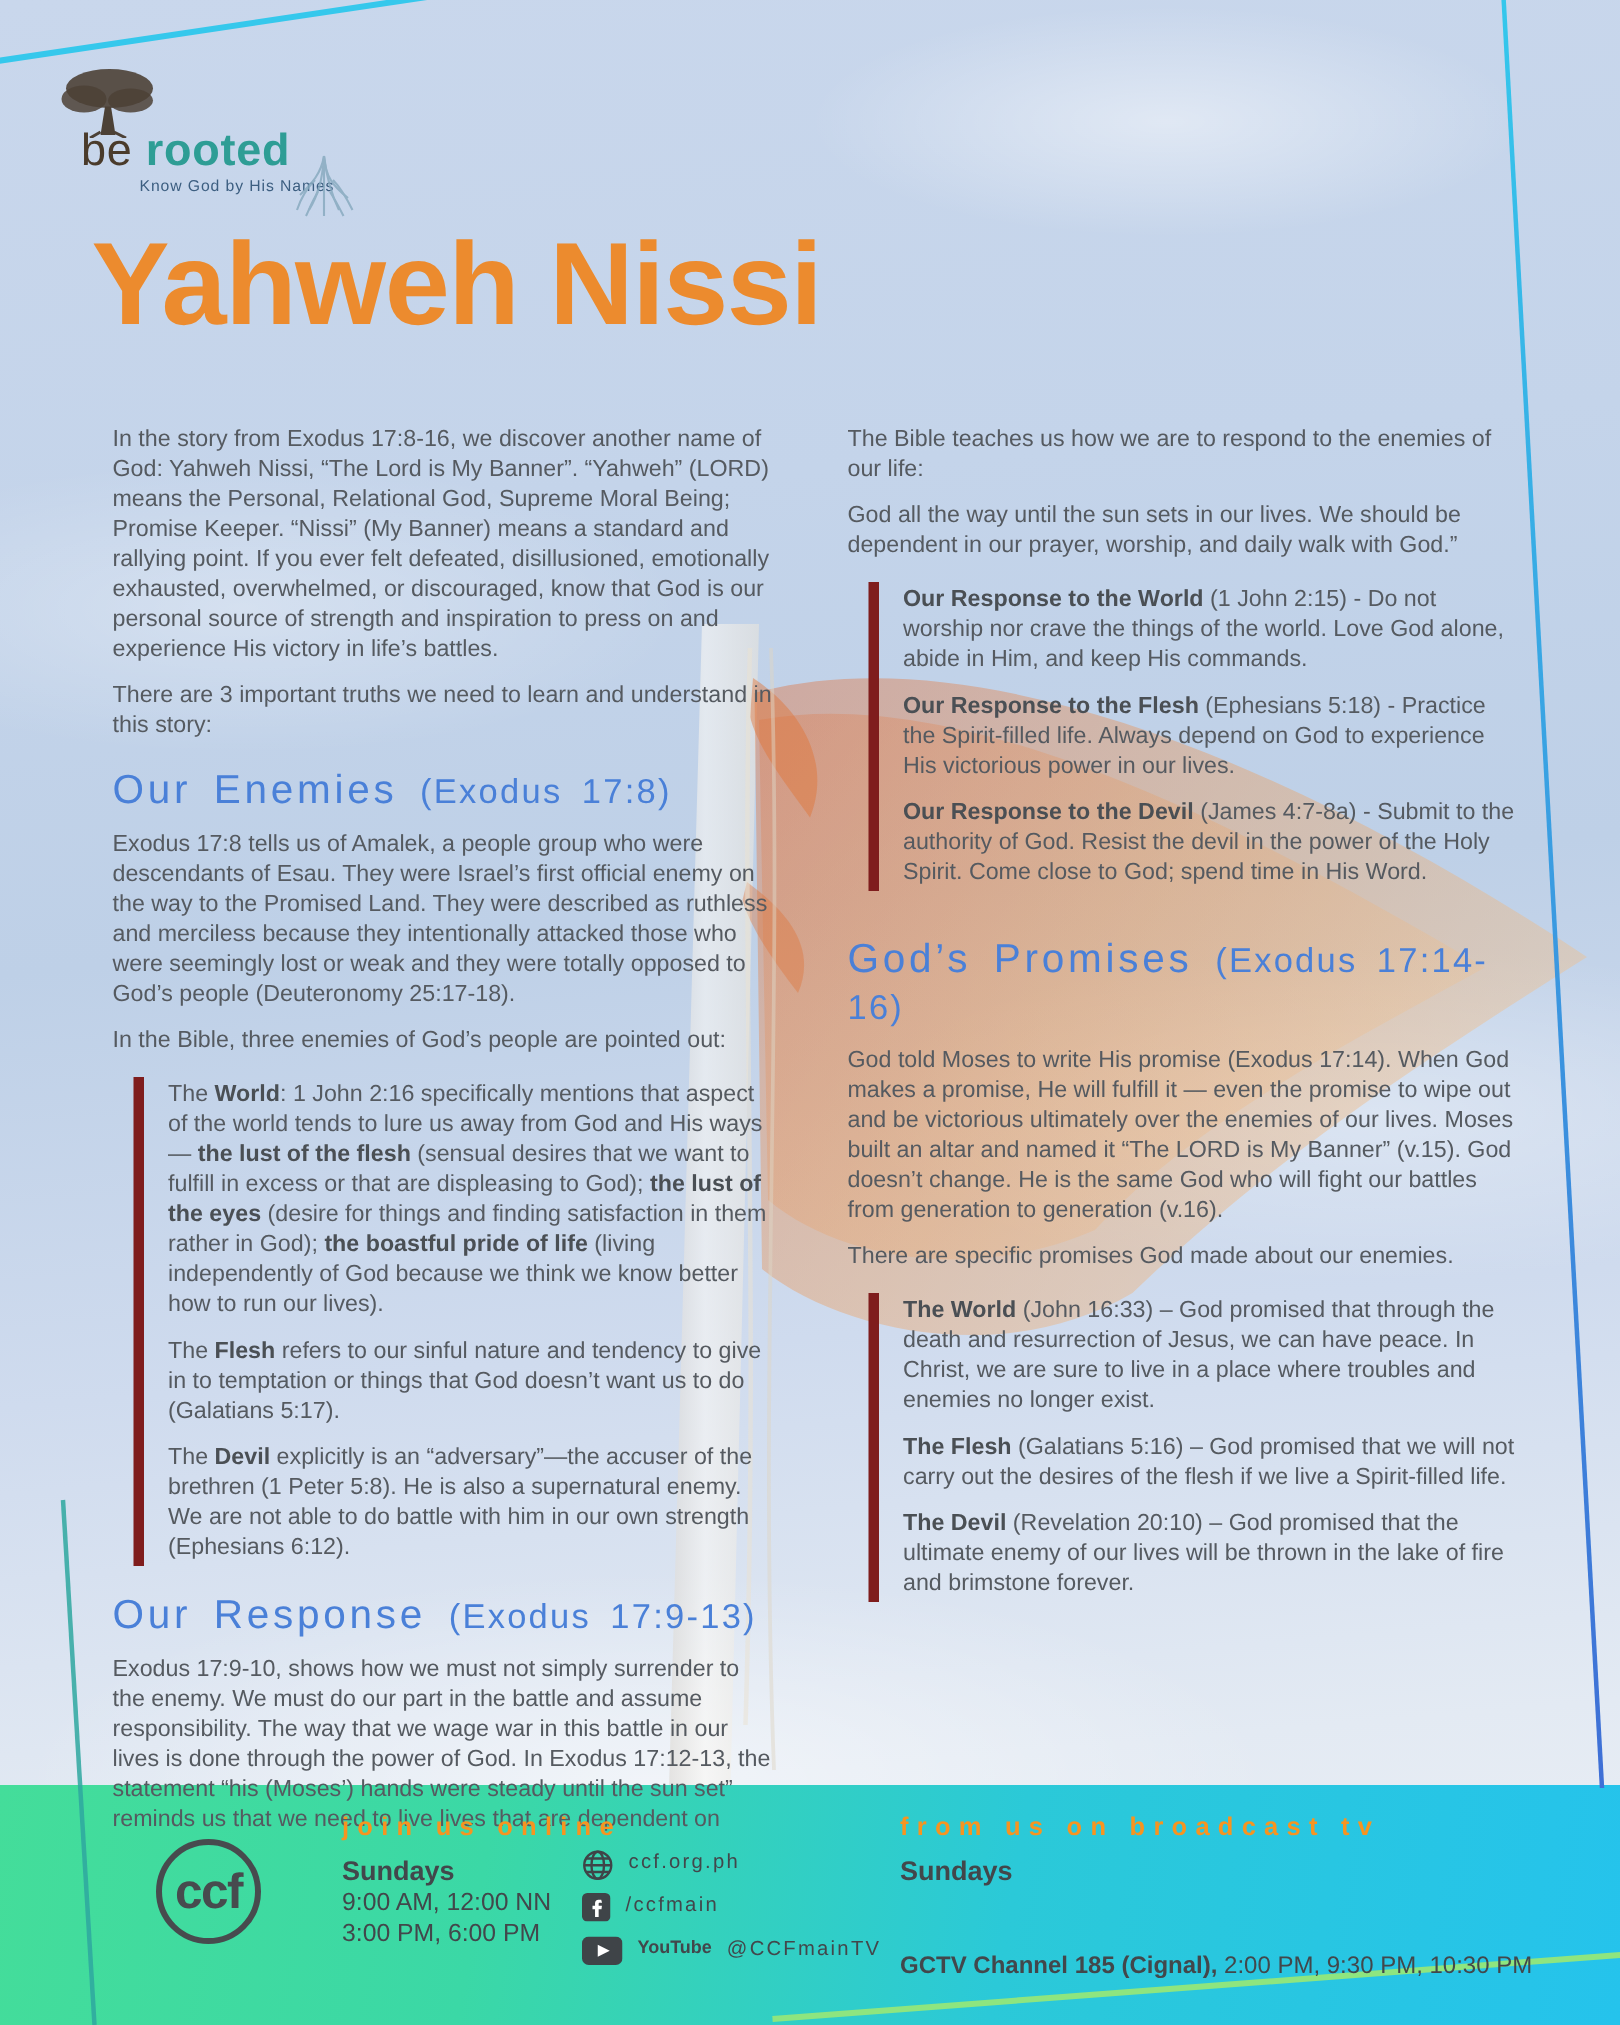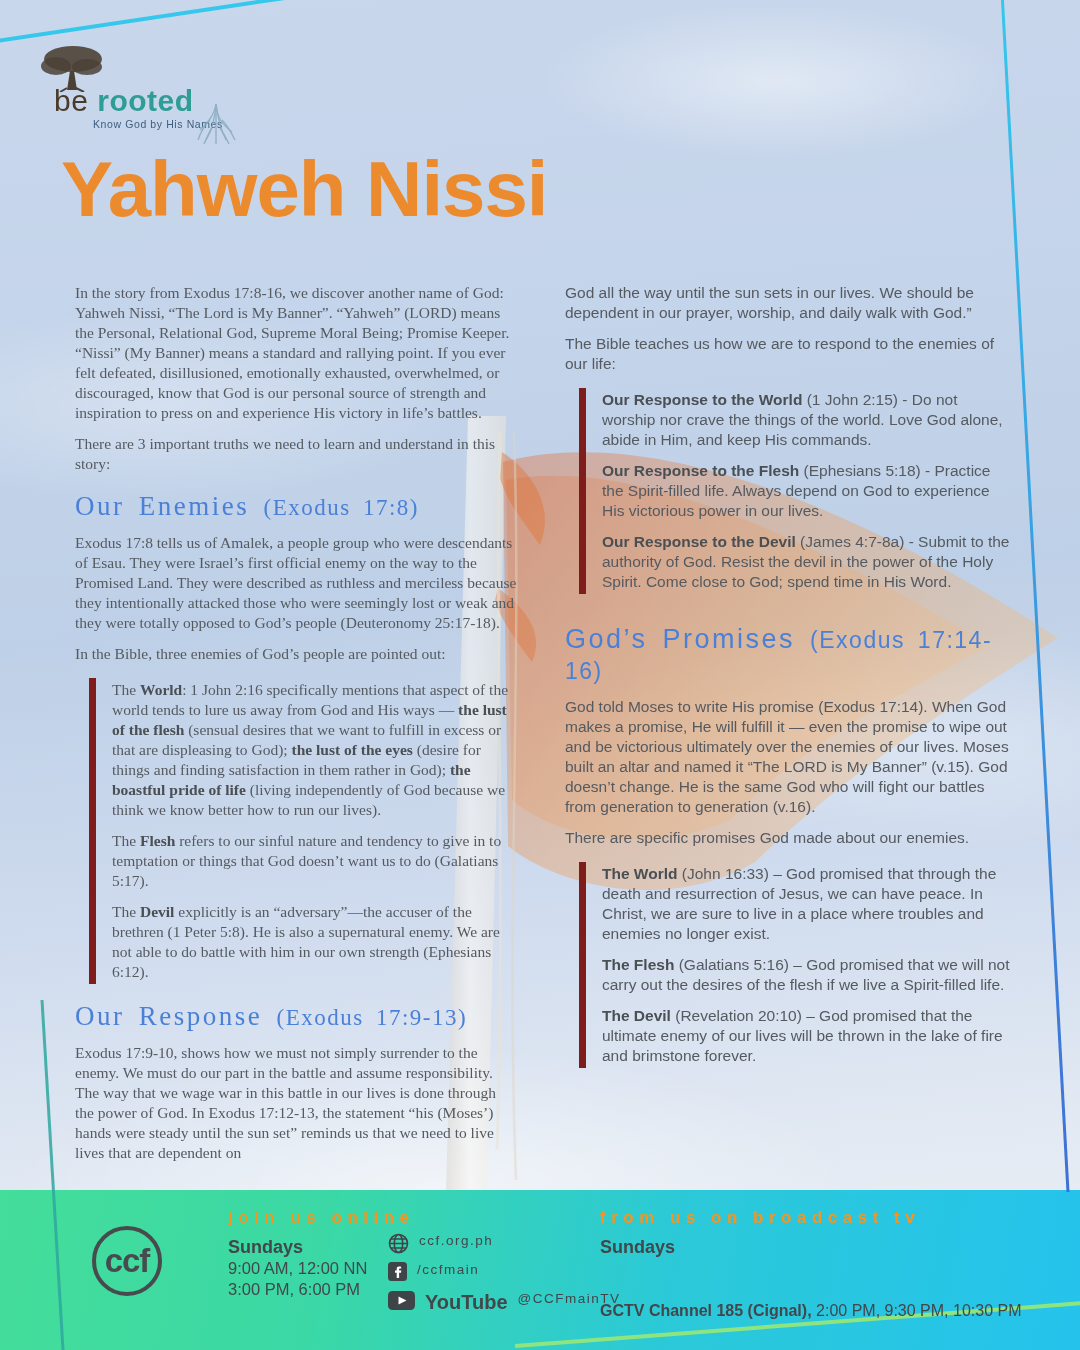--- a/index.html
+++ b/index.html
@@ -23,43 +23,43 @@
   .logo-word .rooted{color:#2e9d95;font-weight:bold;}
   .logo-tagline{position:absolute;left:53px;top:74px;font-size:10.5px;color:#3c5e80;letter-spacing:.6px;}
   .logo-roots{position:absolute;left:150px;top:58px;}
   .title{position:absolute;left:61px;top:150px;z-index:10;font-size:78px;font-weight:bold;
          color:#ec8b2e;letter-spacing:-1px;line-height:1;}
   .subtitle{position:absolute;left:80px;top:240px;z-index:10;font-size:24px;font-weight:bold;
             color:#2a4a80;letter-spacing:6.5px;}
   
   .col{position:absolute;top:283px;z-index:10;font-size:15.5px;line-height:20px;}
   .col b{font-weight:bold;color:#4a4f54;}
-  .col-left{left:75px;width:442px;font-family:Liberation Serif, serif;}
+  .col-left{left:75px;width:442px;}
   .col-right{left:565px;width:448px;}
   .p{margin:0 0 11px 0;}
   .sec-h{font-size:27px;color:#4a80d8;letter-spacing:2.5px;word-spacing:5px;
          margin:17px 0 11px 0;font-weight:normal;line-height:1.15;}
   .sec-ref{font-size:23px;letter-spacing:1.5px;}
   .quote-group{border-left:7px solid #7f1d1d;padding:2px 0 2px 16px;margin:14px 0 15px 14px;}
   .quote-group .p:last-child{margin-bottom:0;}
   
   .footer{position:absolute;left:0;top:1190px;width:1080px;height:160px;z-index:2;
     background:linear-gradient(100deg,#44dd9a 0%,#3bd8a6 30%,#2bc9d8 62%,#25c3ec 100%);}
   .footer-content{position:absolute;left:0;top:1190px;width:1080px;height:160px;z-index:10;color:#42474b;}
-  .ccf-badge{position:absolute;left:92px;top:36px;width:62px;height:62px;border:4px solid #474b4e;
+  .ccf-badge{position:absolute;left:104px;top:36px;width:62px;height:62px;border:4px solid #474b4e;
              border-radius:50%;display:flex;align-items:center;justify-content:center;
              font-size:33px;font-weight:bold;color:#474b4e;letter-spacing:-1px;}
   .f-label{font-size:17px;font-weight:bold;color:#f79420;letter-spacing:5.5px;}
   .f-day{font-size:18px;font-weight:bold;margin-top:9px;}
   .f-time{font-size:16.5px;line-height:21px;}
   .online-block{position:absolute;left:228px;top:18px;}
   .links-block{position:absolute;left:388px;top:43px;}
   .link-row{display:flex;gap:10px;margin-bottom:8px;height:21px;}
   .link-text{font-size:13.5px;letter-spacing:1.5px;}
-  .yt-word{font-size:20px;font-weight:bold;letter-spacing:0;}
+  .yt-word{font-size:12px;font-weight:bold;letter-spacing:0;}
   .broadcast-block{position:absolute;left:600px;top:18px;}
   .b-row{font-size:16px;line-height:20px;white-space:nowrap;margin-top:43px;}
   .b-row b{font-weight:bold;}
 </style>
 </head>
 <body>
 
 <div class="page">
   <div class="sky"></div>
 
@@ -127,22 +127,22 @@
     <div class="quote-group">
       <p class="p"><span>The </span><b>World</b><span>: 1 John 2:16 specifically mentions that aspect of the world tends to lure us away from God and His ways — </span><b>the lust of the flesh</b><span> (sensual desires that we want to fulfill in excess or that are displeasing to God); </span><b>the lust of the eyes</b><span> (desire for things and finding satisfaction in them rather in God); </span><b>the boastful pride of life</b><span> (living independently of God because we think we know better how to run our lives).</span></p>
       <p class="p"><span>The </span><b>Flesh</b><span> refers to our sinful nature and tendency to give in to temptation or things that God doesn’t want us to do (Galatians 5:17).</span></p>
       <p class="p"><span>The </span><b>Devil</b><span> explicitly is an “adversary”—the accuser of the brethren (1 Peter 5:8). He is also a supernatural enemy. We are not able to do battle with him in our own strength (Ephesians 6:12).</span></p>
     </div>
     <h2 class="sec-h"><span>Our Response</span> <span class="sec-ref">(Exodus 17:9-13)</span></h2>
     <p class="p">Exodus 17:9-10, shows how we must not simply surrender to the enemy. We must do our part in the battle and assume responsibility. The way that we wage war in this battle in our lives is done through the power of God. In Exodus 17:12-13, the statement “his (Moses’) hands were steady until the sun set” reminds us that we need to live lives that are dependent on</p>
   </div>
 
   <div class="col col-right">
+    <p class="p">The Bible teaches us how we are to respond to the enemies of our life:</p>
     <p class="p">God all the way until the sun sets in our lives. We should be dependent in our prayer, worship, and daily walk with God.”</p>
-    <p class="p">The Bible teaches us how we are to respond to the enemies of our life:</p>
     <div class="quote-group">
       <p class="p"><b>Our Response to the World</b><span> (1 John 2:15) - Do not worship nor crave the things of the world. Love God alone, abide in Him, and keep His commands.</span></p>
       <p class="p"><b>Our Response to the Flesh</b><span> (Ephesians 5:18) - Practice the Spirit-filled life. Always depend on God to experience His victorious power in our lives.</span></p>
       <p class="p"><b>Our Response to the Devil</b><span> (James 4:7-8a) - Submit to the authority of God. Resist the devil in the power of the Holy Spirit. Come close to God; spend time in His Word.</span></p>
     </div>
     <h2 class="sec-h" style="margin-top:30px;"><span>God’s Promises</span> <span class="sec-ref">(Exodus 17:14-16)</span></h2>
     <p class="p">God told Moses to write His promise (Exodus 17:14). When God makes a promise, He will fulfill it — even the promise to wipe out and be victorious ultimately over the enemies of our lives. Moses built an altar and named it “The LORD is My Banner” (v.15). God doesn’t change. He is the same God who will fight our battles from generation to generation (v.16).</p>
     <p class="p">There are specific promises God made about our enemies.</p>
     <div class="quote-group">
       <p class="p"><b>The World</b><span> (John 16:33) – God promised that through the death and resurrection of Jesus, we can have peace. In Christ, we are sure to live in a place where troubles and enemies no longer exist.</span></p>

